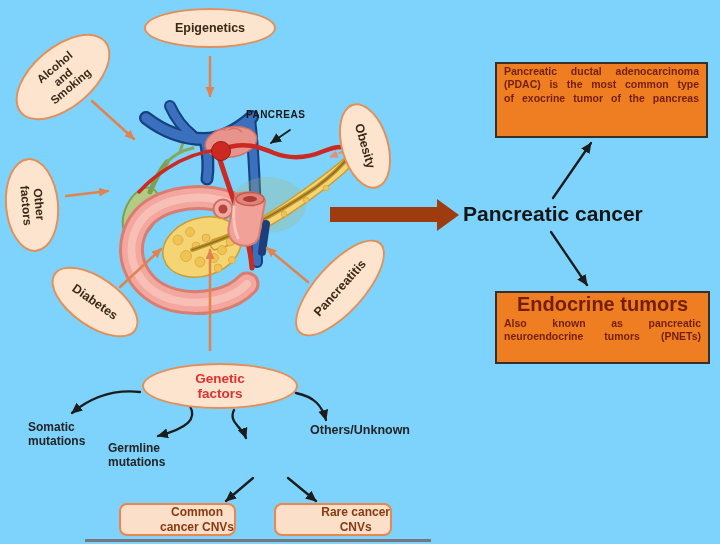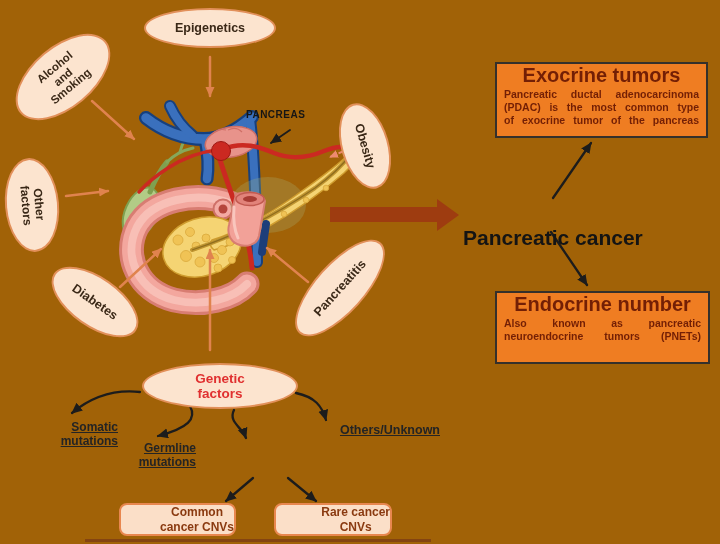--- a/index.html
+++ b/index.html
@@ -1,30 +1,30 @@
 <!DOCTYPE html>
 <html style="--oval-fill: #fce4cf; --oval-border: #e2905a; --oval-text: #3a2817; --genetic-text: #e03030; --orange-arrow: #e0834e; --salmon-arrow: #ef8a70; --black-arrow: #1c1c1c; --brown-arrow: #9e3c10; --tumor-box-fill: #ef7d22; --tumor-box-border: #35302b; --tumor-box-text: #731f05; --cnv-box-fill: #fbdfc8; --cnv-box-border: #e8874f; --cnv-box-text: #8a3a10; --label-text: #242424;"><head>
 <meta charset="utf-8">
 <style>
   html,body{margin:0;padding:0;background:#fff;}
-  .stage{position:relative;width:720px;height:544px;background:#a16207;overflow:hidden;
+  .stage{position:relative;width:720px;height:544px;background:#7dd3fc;overflow:hidden;
          font-family:"Liberation Sans",sans-serif;}
   .overlay{position:absolute;left:0;top:0;width:720px;height:544px;}
   .oval{position:absolute;border-radius:50%;
         background:var(--oval-fill,#fce4cf);
         border:2px solid var(--oval-border,#e2905a);
         display:flex;align-items:center;justify-content:center;text-align:center;
         font-weight:bold;color:var(--oval-text,#3a2817);
         white-space:pre-line;line-height:1.12;box-sizing:border-box;}
   .lbl{position:absolute;font-weight:bold;color:var(--label-text,#242424);
-       text-align:right;white-space:pre-line;line-height:1.18;font-size:12px;text-decoration:underline;}
+       text-align:left;white-space:pre-line;line-height:1.18;font-size:12px;}
   .pancreas-lbl{position:absolute;left:246px;top:109px;width:90px;font-weight:bold;
        font-size:10px;letter-spacing:.5px;color:#151515;}
   .cancer-lbl{position:absolute;left:463px;top:202px;width:205px;font-weight:bold;
-       font-size:21px;color:#141414;margin-top:24px;}
+       font-size:21px;color:#141414;}
   .tumor-box{position:absolute;background:var(--tumor-box-fill,#ef7d22);
        border:2px solid var(--tumor-box-border,#35302b);box-sizing:border-box;}
   .tumor-title{font-size:20px;font-weight:bold;text-align:center;line-height:1.08;
        margin-top:1px;color:var(--tumor-box-text,#731f05);}
   .tumor-body{font-size:10.5px;font-weight:bold;padding:1px 7px 0;line-height:1.27;
        text-align:justify;text-align-last:justify;white-space:pre-line;
        color:var(--tumor-box-text,#731f05);}
   .cnv-box{position:absolute;background:var(--cnv-box-fill,#fbdfc8);
        border:2px solid var(--cnv-box-border,#e8874f);border-radius:8px;
        color:var(--cnv-box-text,#8a3a10);font-weight:bold;font-size:12px;
@@ -187,28 +187,27 @@
 
   <div class="oval" style="left:142px;top:363px;width:156px;height:46px;font-size:13.5px;color:var(--genetic-text,#e03030);">
     <span>Genetic
 factors</span>
   </div>
 
   <div class="pancreas-lbl">PANCREAS</div>
   <div class="cancer-lbl">Pancreatic cancer</div>
 
   <div class="tumor-box" style="left:495px;top:62px;width:213px;height:76px;">
-    <div class="tumor-title">Exocrine tumors</div>
     <div class="tumor-body">Pancreatic ductal adenocarcinoma
 (PDAC) is the most common type
 of exocrine tumor of the pancreas</div>
   </div>
 
   <div class="tumor-box" style="left:495px;top:291px;width:215px;height:73px;">
-    <div class="tumor-title">Endocrine number</div>
+    <div class="tumor-title">Endocrine tumors</div>
     <div class="tumor-body">Also known as pancreatic
 neuroendocrine tumors (PNETs)</div>
   </div>
 
   <div class="lbl" style="left:28px;top:420px;width:90px;">Somatic
 mutations</div>
   <div class="lbl" style="left:108px;top:441px;width:88px;">Germline
 mutations</div>
   <div class="lbl" style="left:310px;top:423px;width:130px;font-size:12.5px;">Others/Unknown</div>
 

